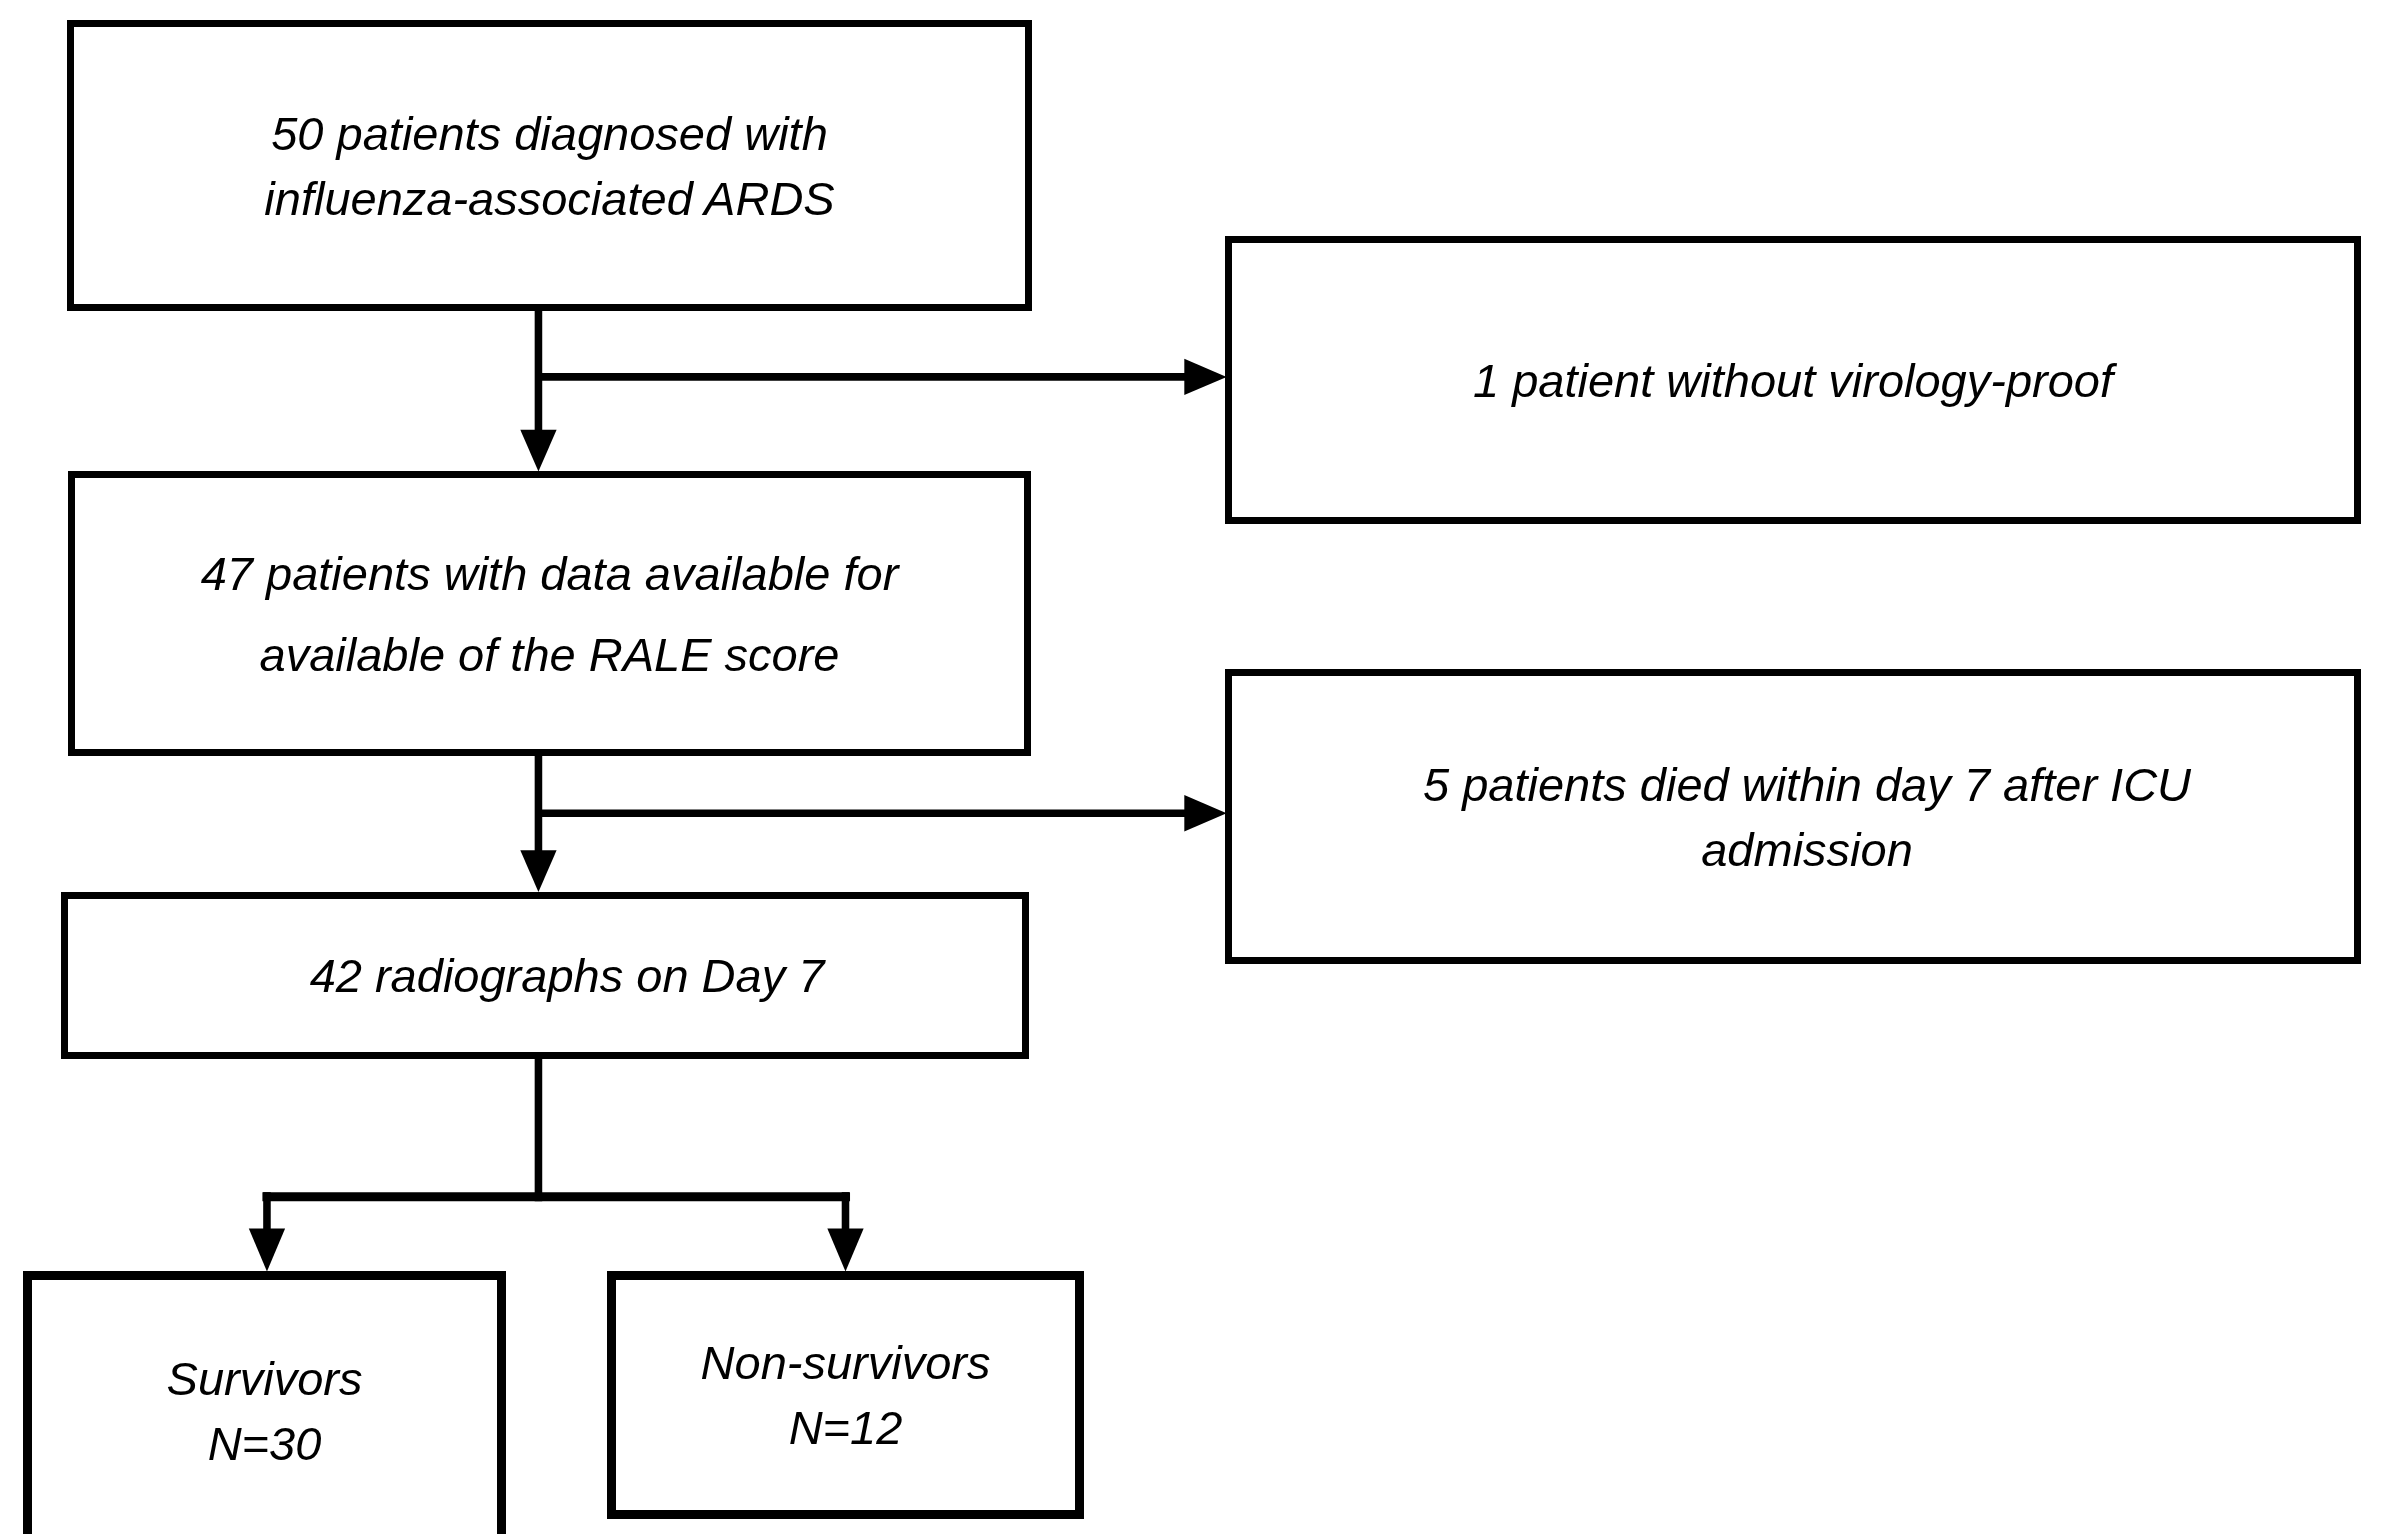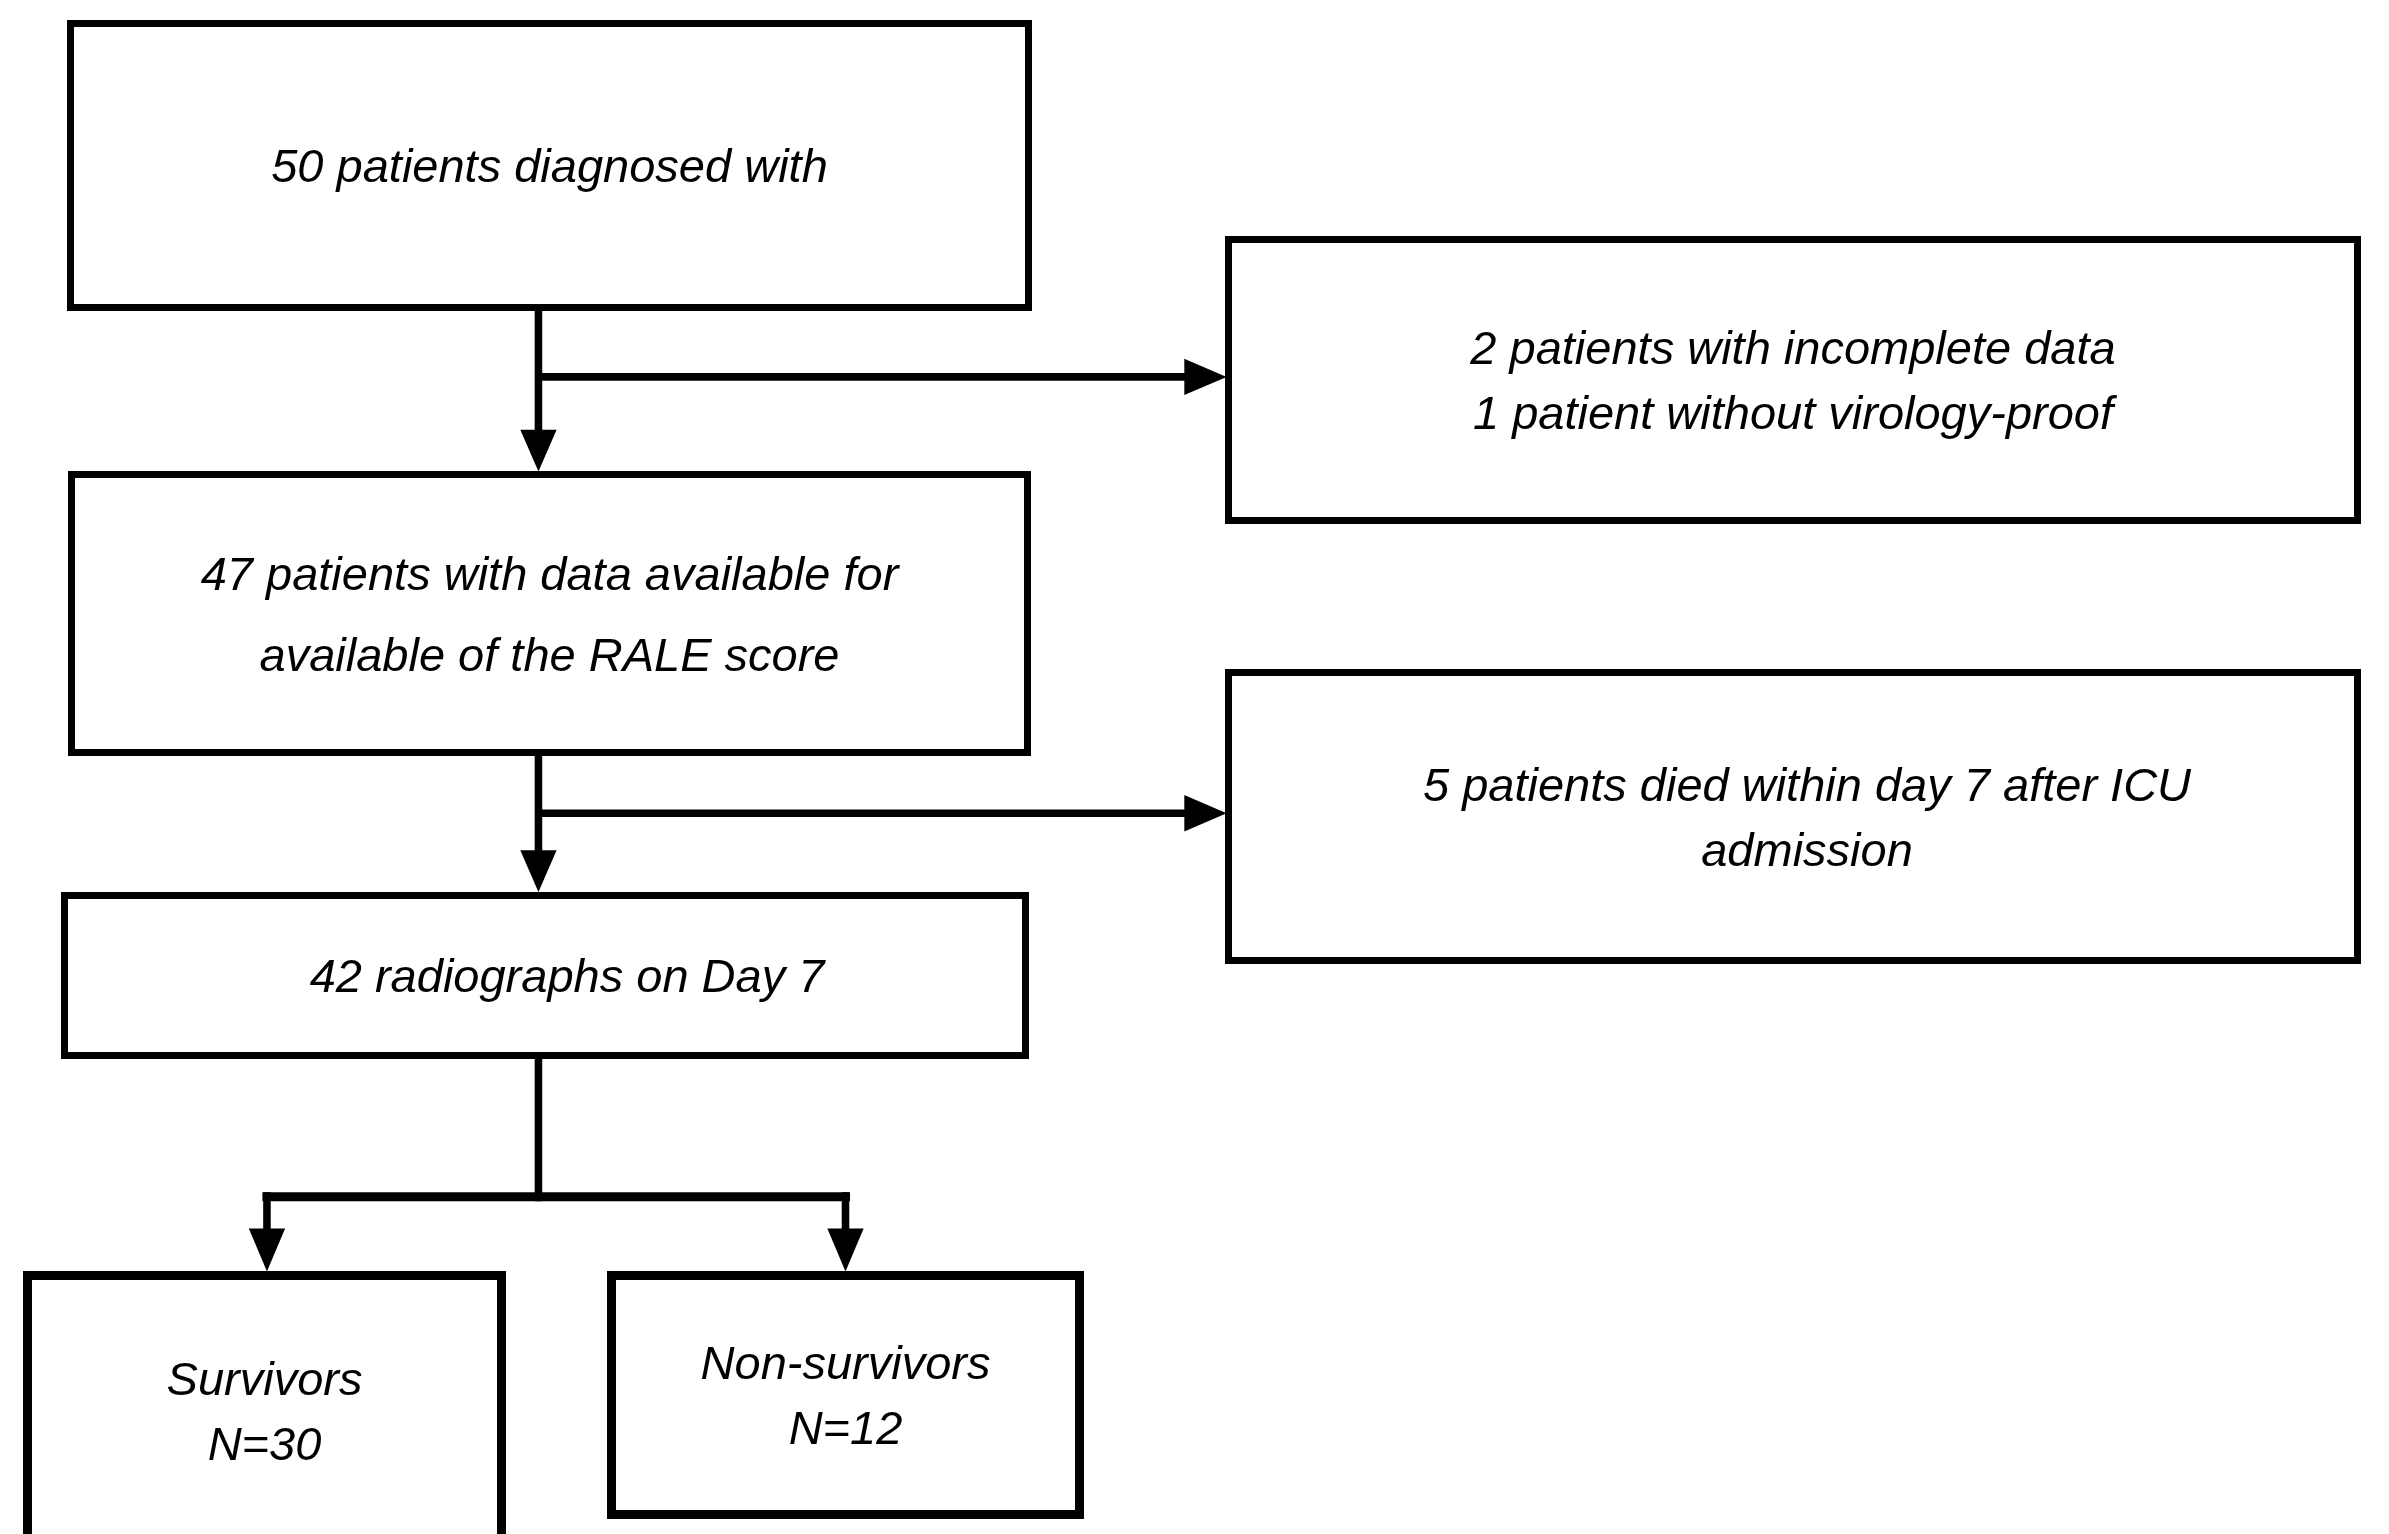--- a/index.html
+++ b/index.html
@@ -69,24 +69,24 @@
     <line x1="712" y1="1395" x2="712" y2="1588" stroke-width="10" stroke="#000000"></line>
     <line x1="347" y1="1582" x2="1124" y2="1582" stroke-width="12" stroke="#000000"></line>
     <line x1="353" y1="1576" x2="353" y2="1630" stroke-width="10" stroke="#000000"></line>
     <polygon points="329,1624 377,1624 353,1681" fill="#000000"></polygon>
     <line x1="1118" y1="1576" x2="1118" y2="1630" stroke-width="10" stroke="#000000"></line>
     <polygon points="1094,1624 1142,1624 1118,1681" fill="#000000"></polygon>
   </svg>
 
   <div id="box-diagnosed" class="flow-box">
     <div class="box-line">50 patients diagnosed with</div>
+    <div class="box-line">influenza-associated ARDS</div>
   </div>
 
   <div id="box-excluded" class="flow-box">
-    <div class="box-line">2 patients with incomplete data</div>
     <div class="box-line">1 patient without virology-proof</div>
   </div>
 
   <div id="box-rale" class="flow-box">
     <div class="box-line">47 patients with data available for</div>
     <div class="box-line">available of the RALE score</div>
   </div>
 
   <div id="box-died" class="flow-box">
     <div class="box-line">5 patients died within day 7 after ICU</div>

